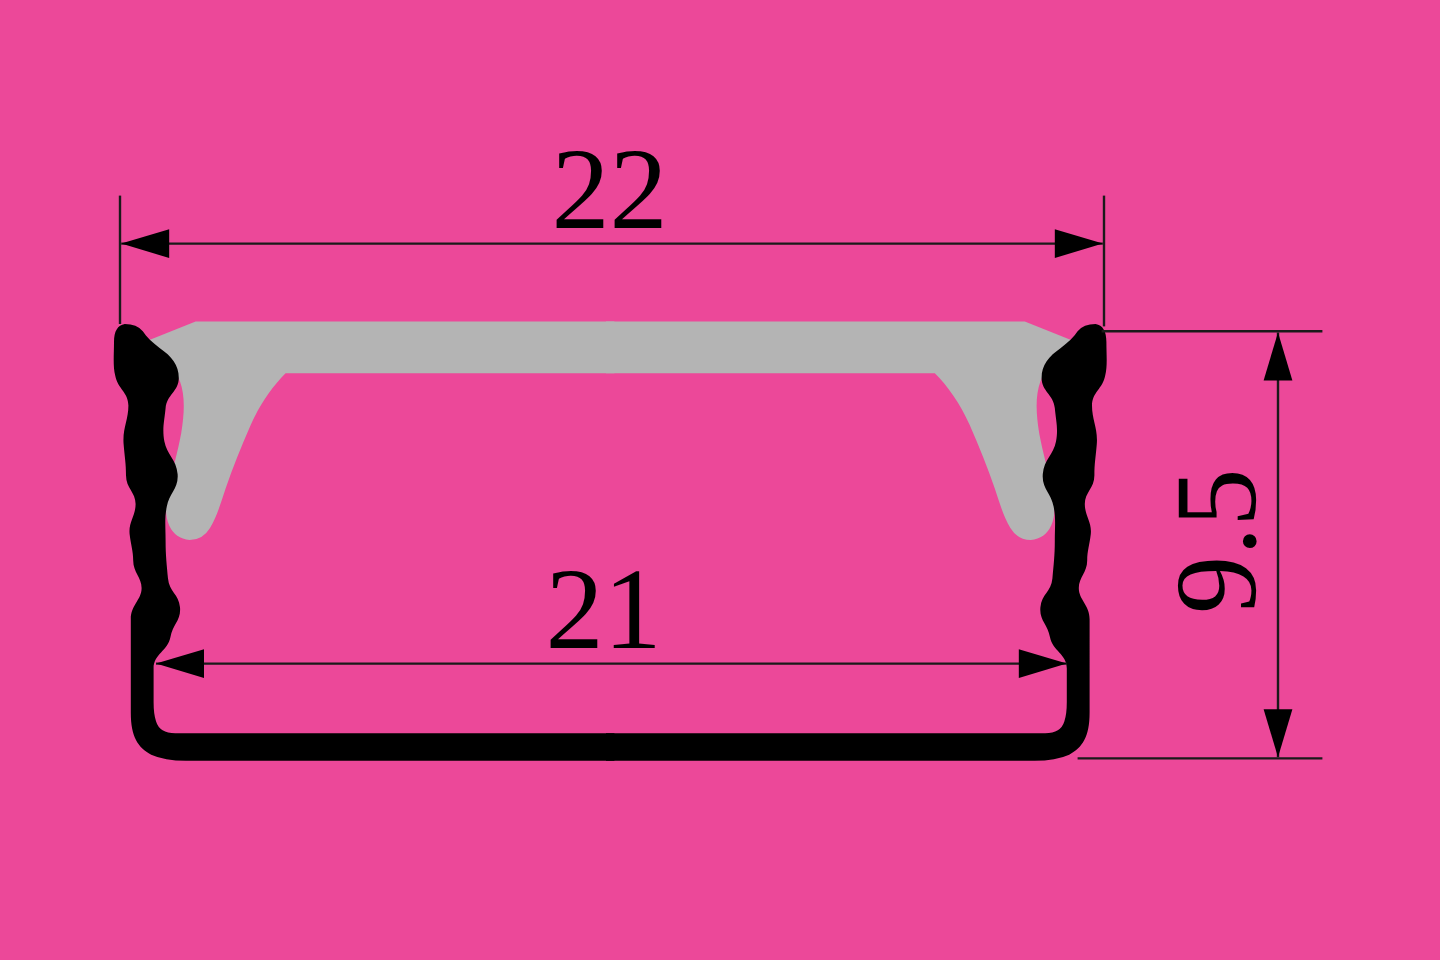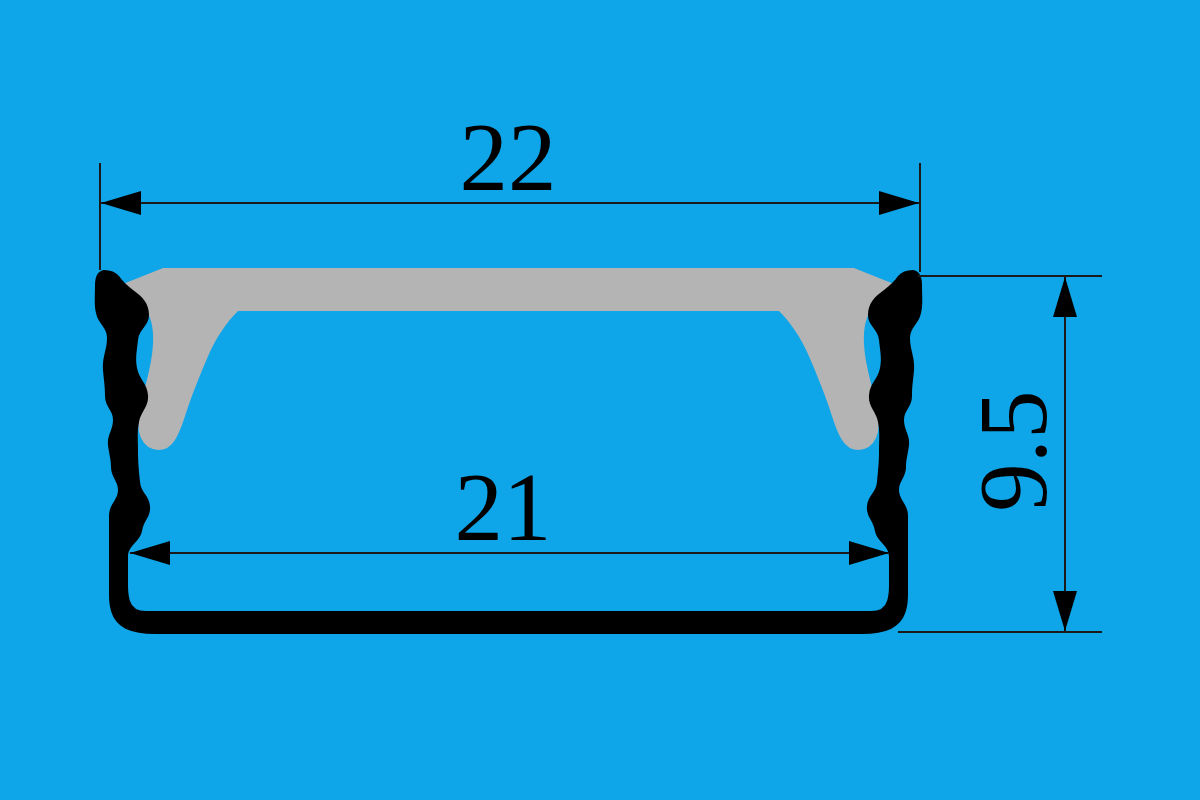--- a/index.html
+++ b/index.html
@@ -4,21 +4,21 @@
 <style>
   html, body {
     margin: 0;
     padding: 0;
     background: #ffffff;
   }
   .canvas {
     position: relative;
     width: 1200px;
     height: 800px;
-    background: #0ea5e9;
+    background: #ec4899;
     overflow: hidden;
   }
   svg.drawing {
     display: block;
     width: 1200px;
     height: 800px;
   }
   .dim-text {
     font-family: "Liberation Serif", "DejaVu Serif", serif;
     font-size: 97px;

